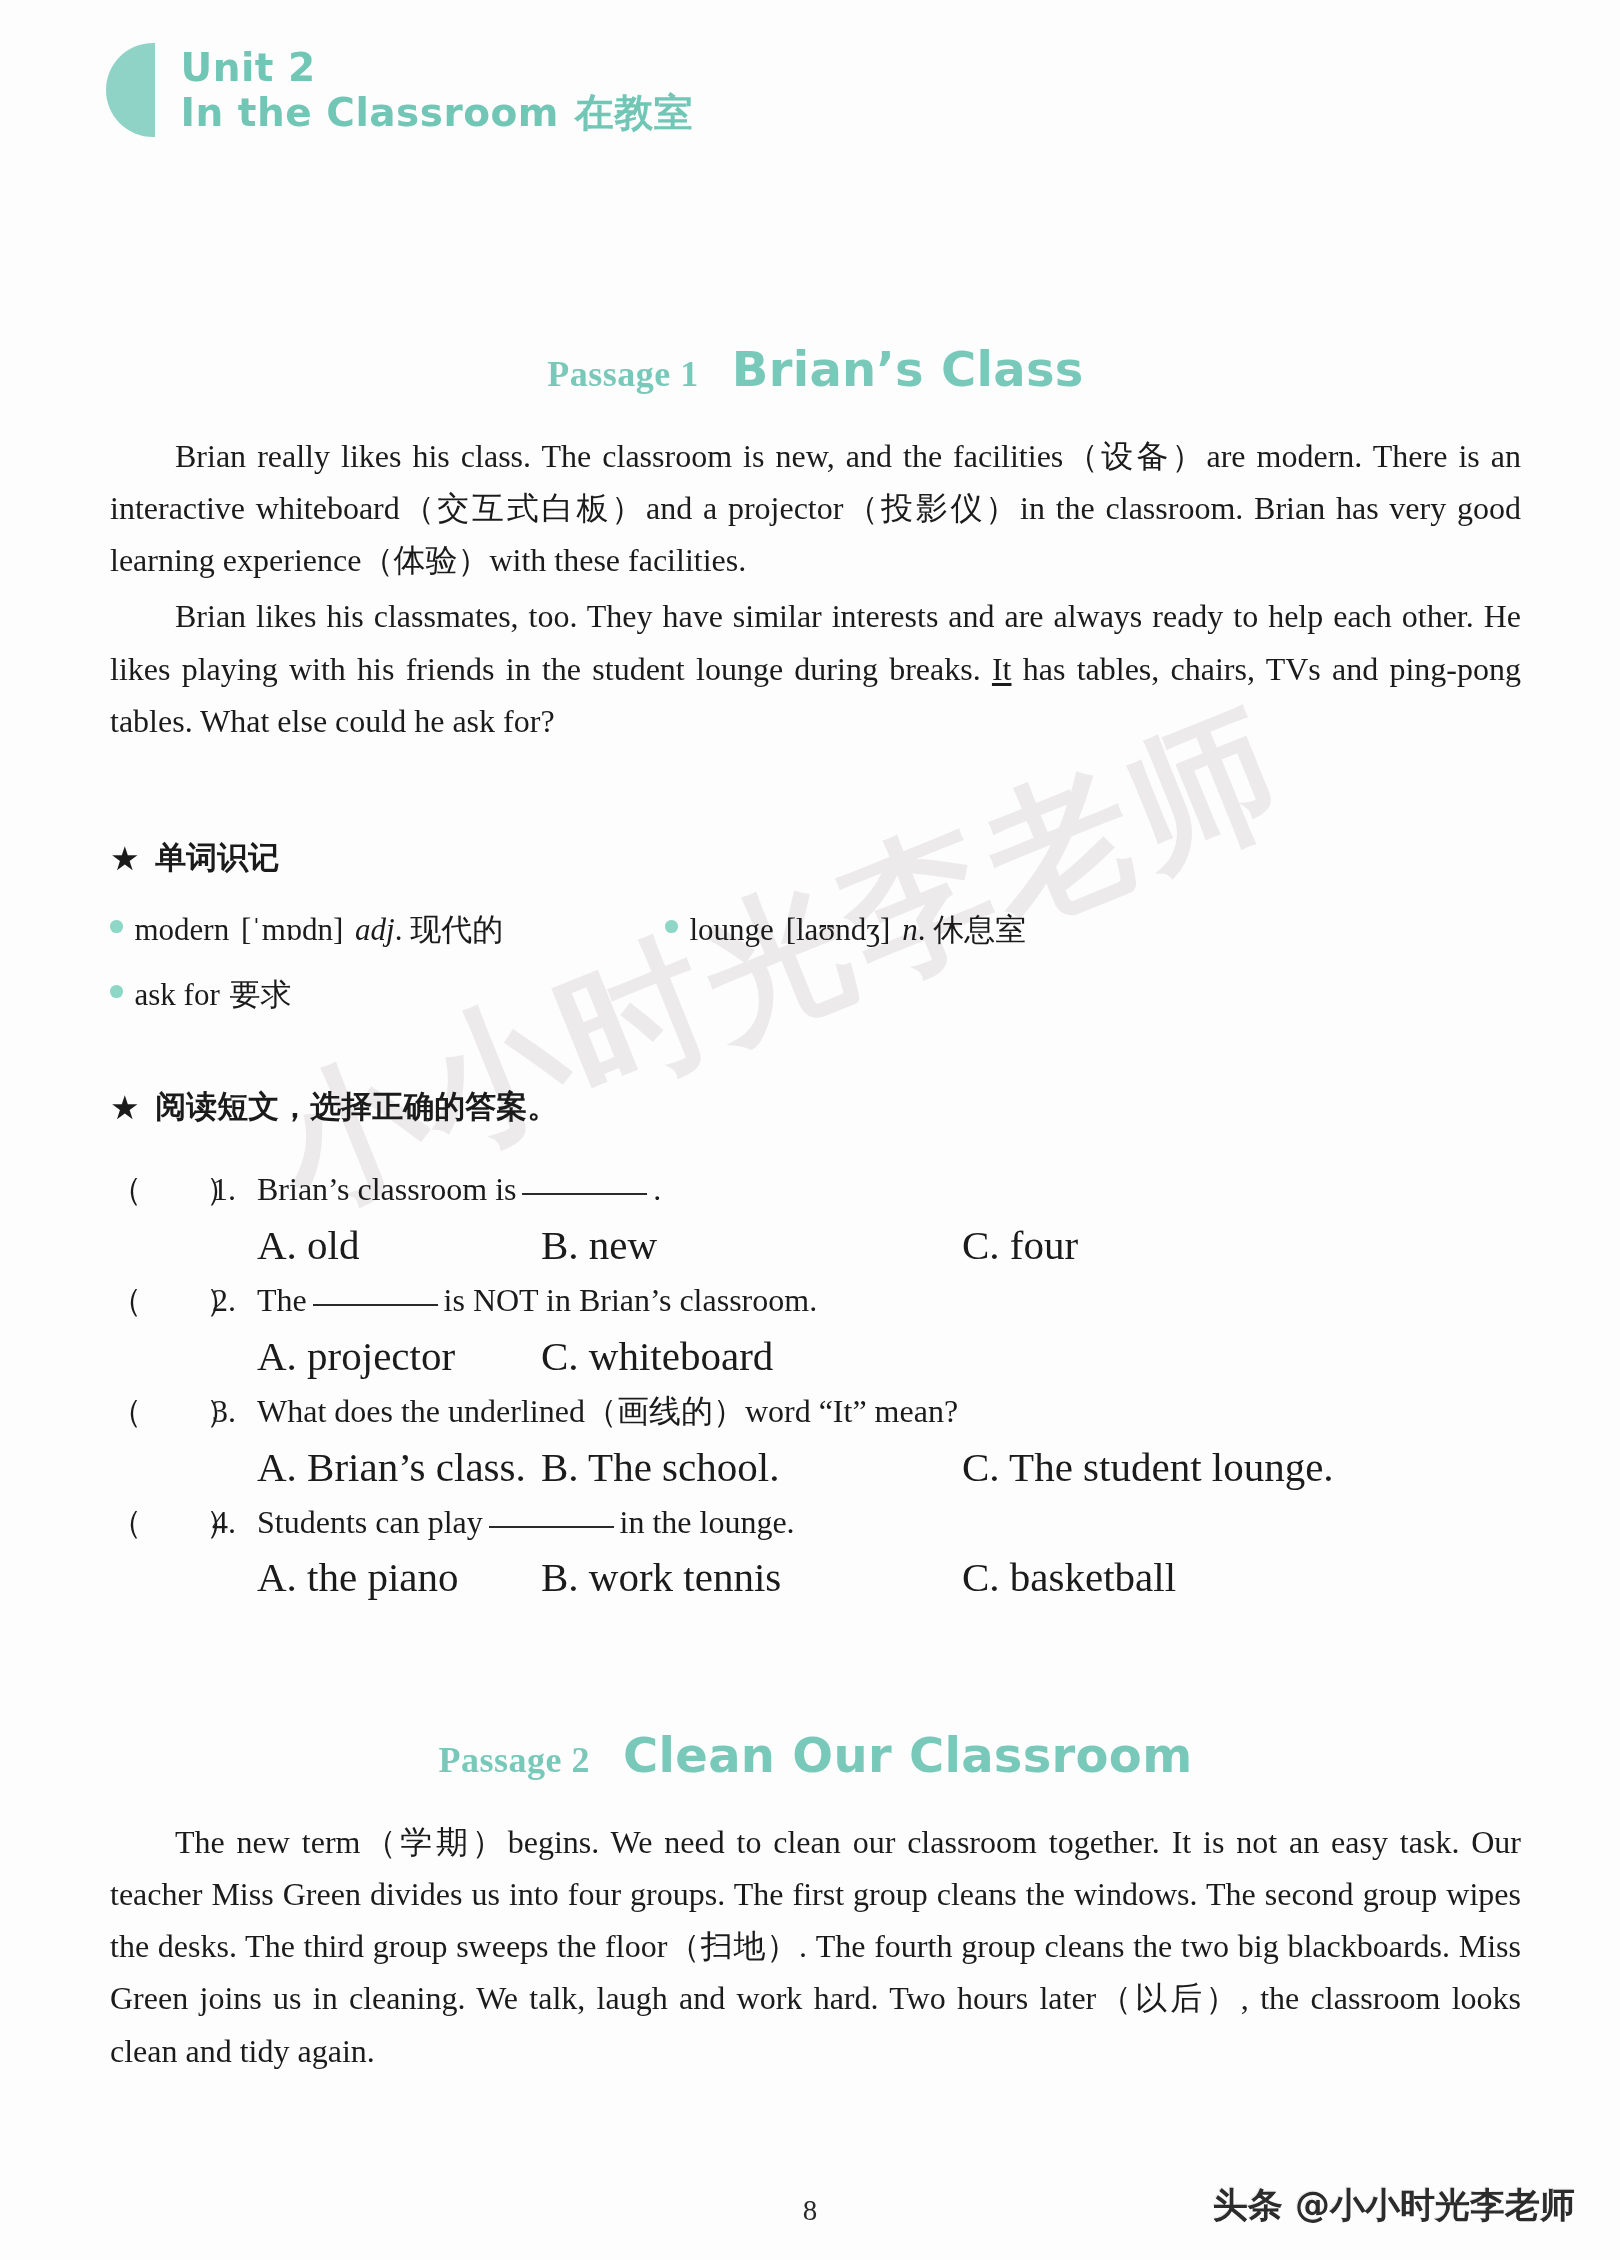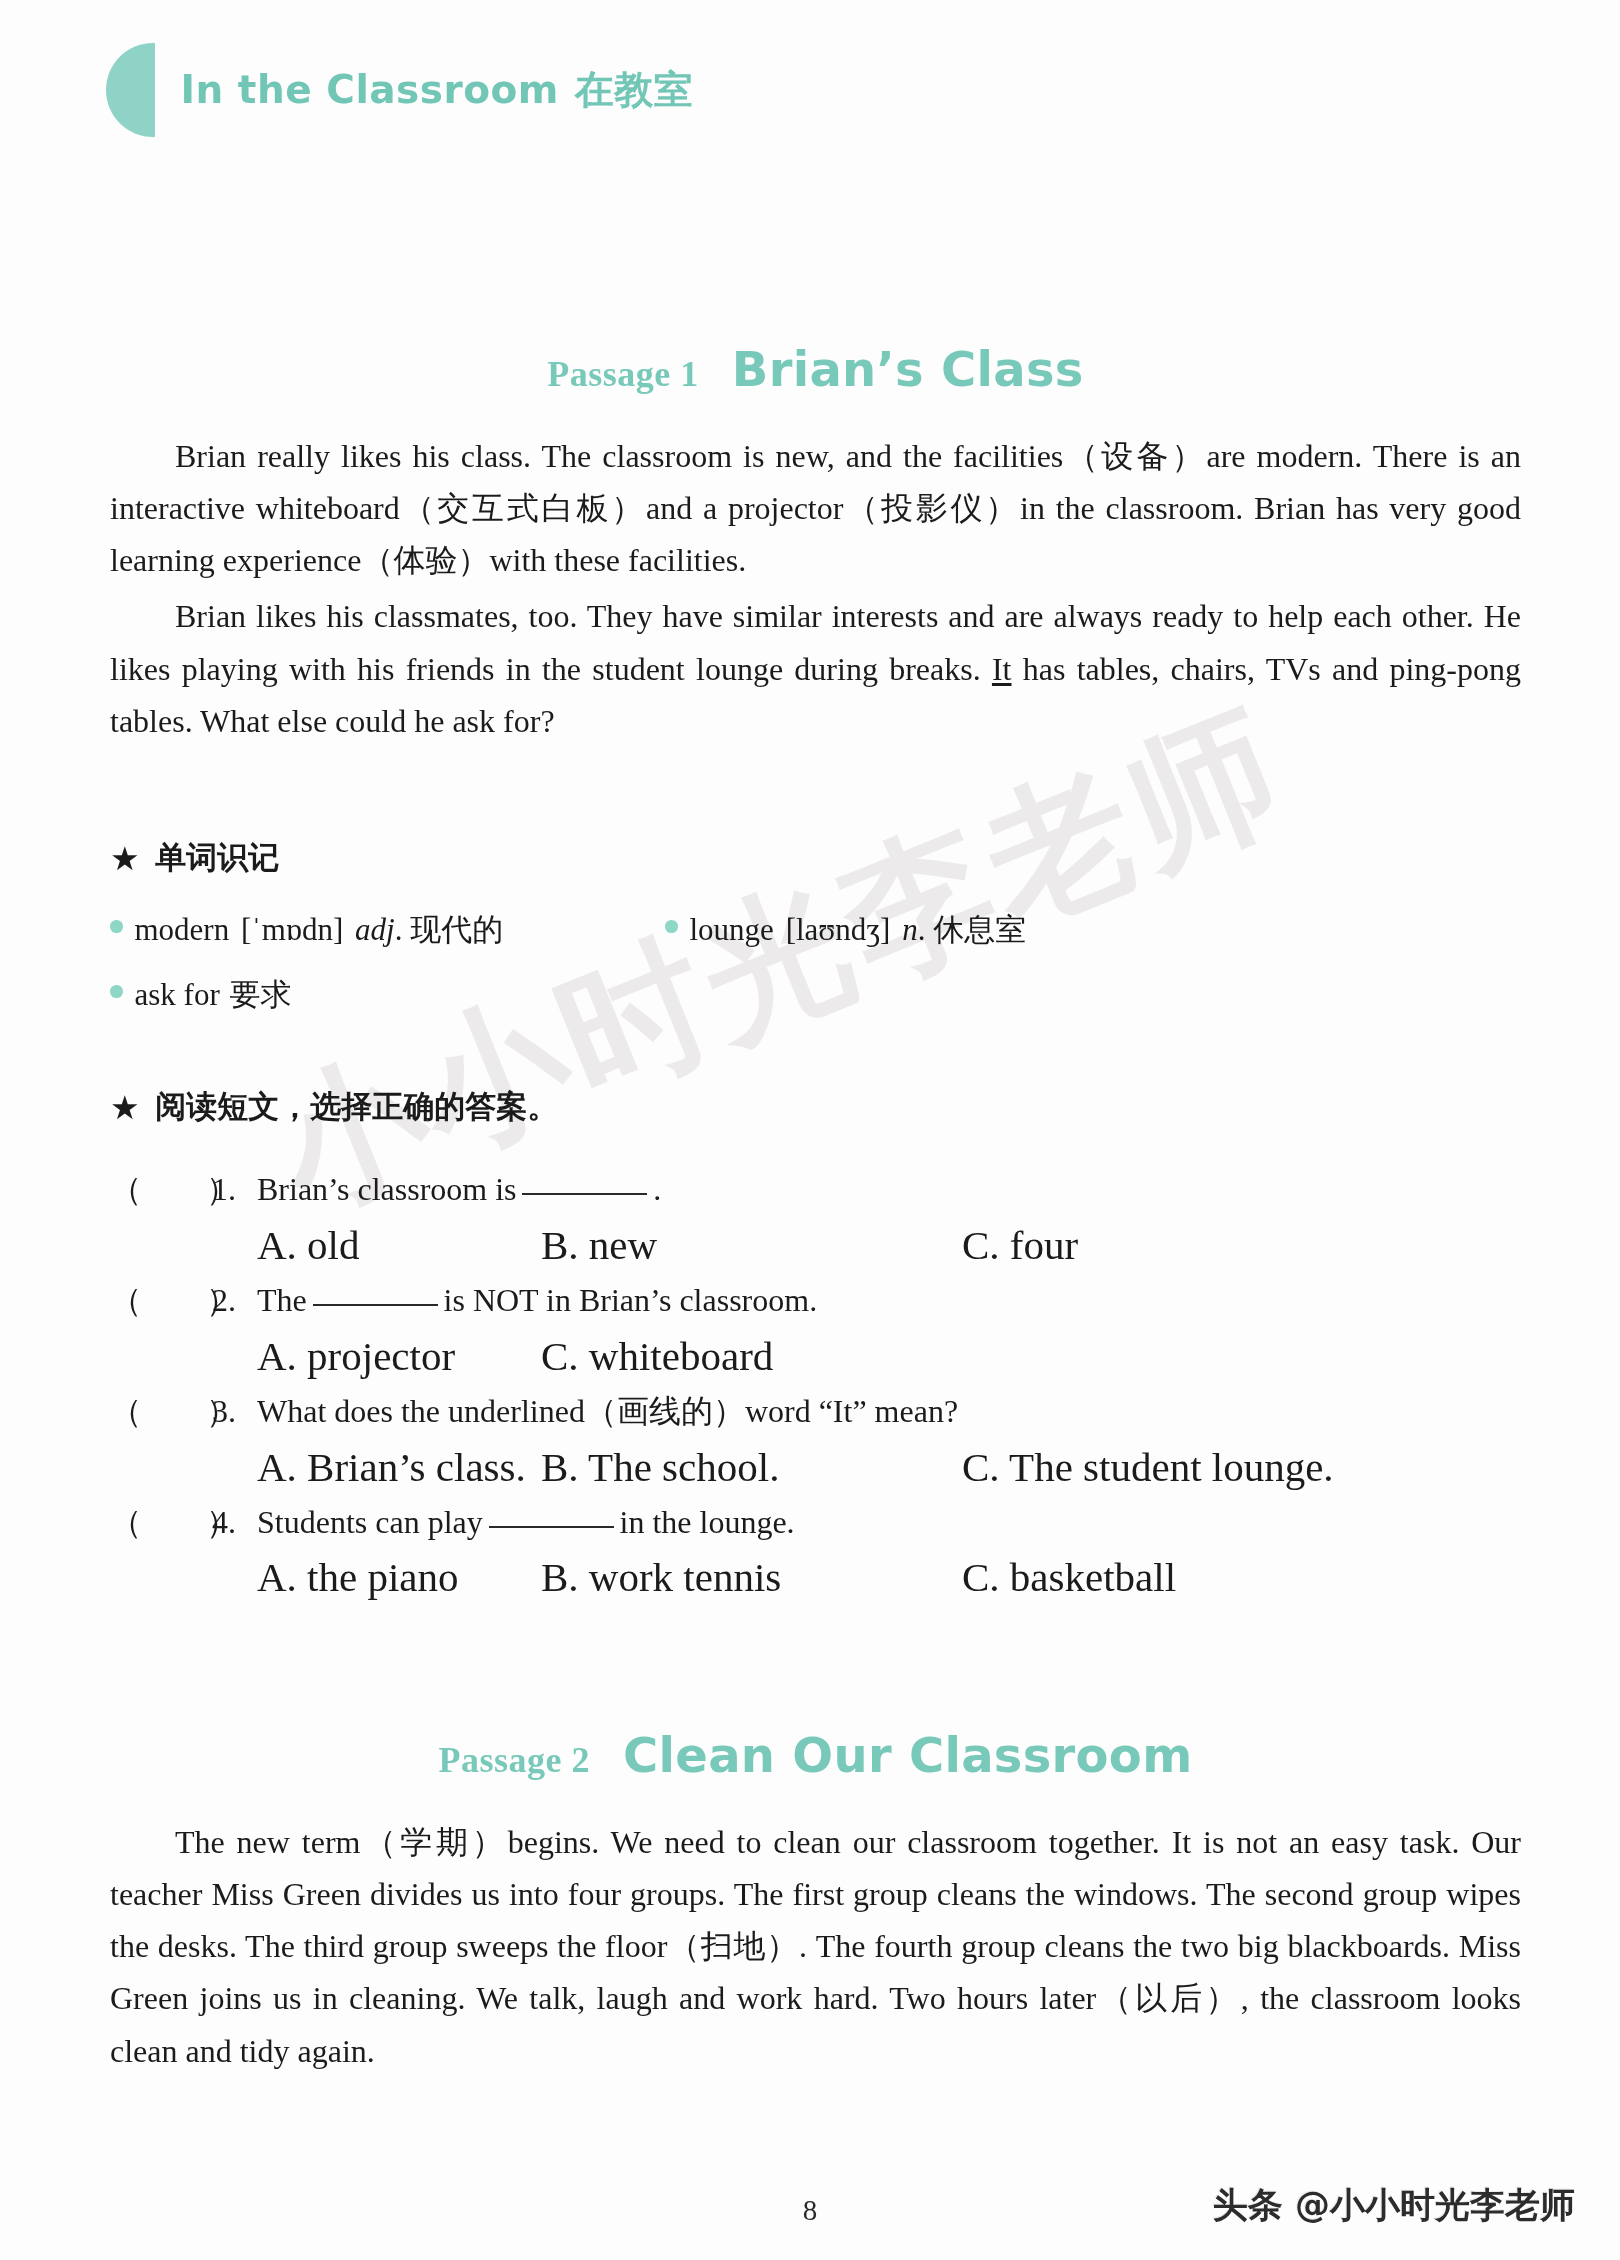--- a/index.html
+++ b/index.html
@@ -194,20 +194,21 @@
 
 <div class="page">
 
   <div class="wm-big">小小时光李老师</div>
 
   <div class="content">
 
     <div class="unit-header">
       <div class="unit-mark"></div>
       <div class="unit-titles">
+        <div class="unit-line1">Unit 2</div>
         <div class="unit-line2">
           <span>In the Classroom</span><span class="cn" style="margin-left:15.7px;">在教室</span>
         </div>
       </div>
     </div>
 
     <div class="abs" style="left:110px; top:341px; width:1411px;">
 
       <div class="passage-title">
         <span class="pt-num">Passage 1</span><span class="pt-name">Brian’s Class</span>

